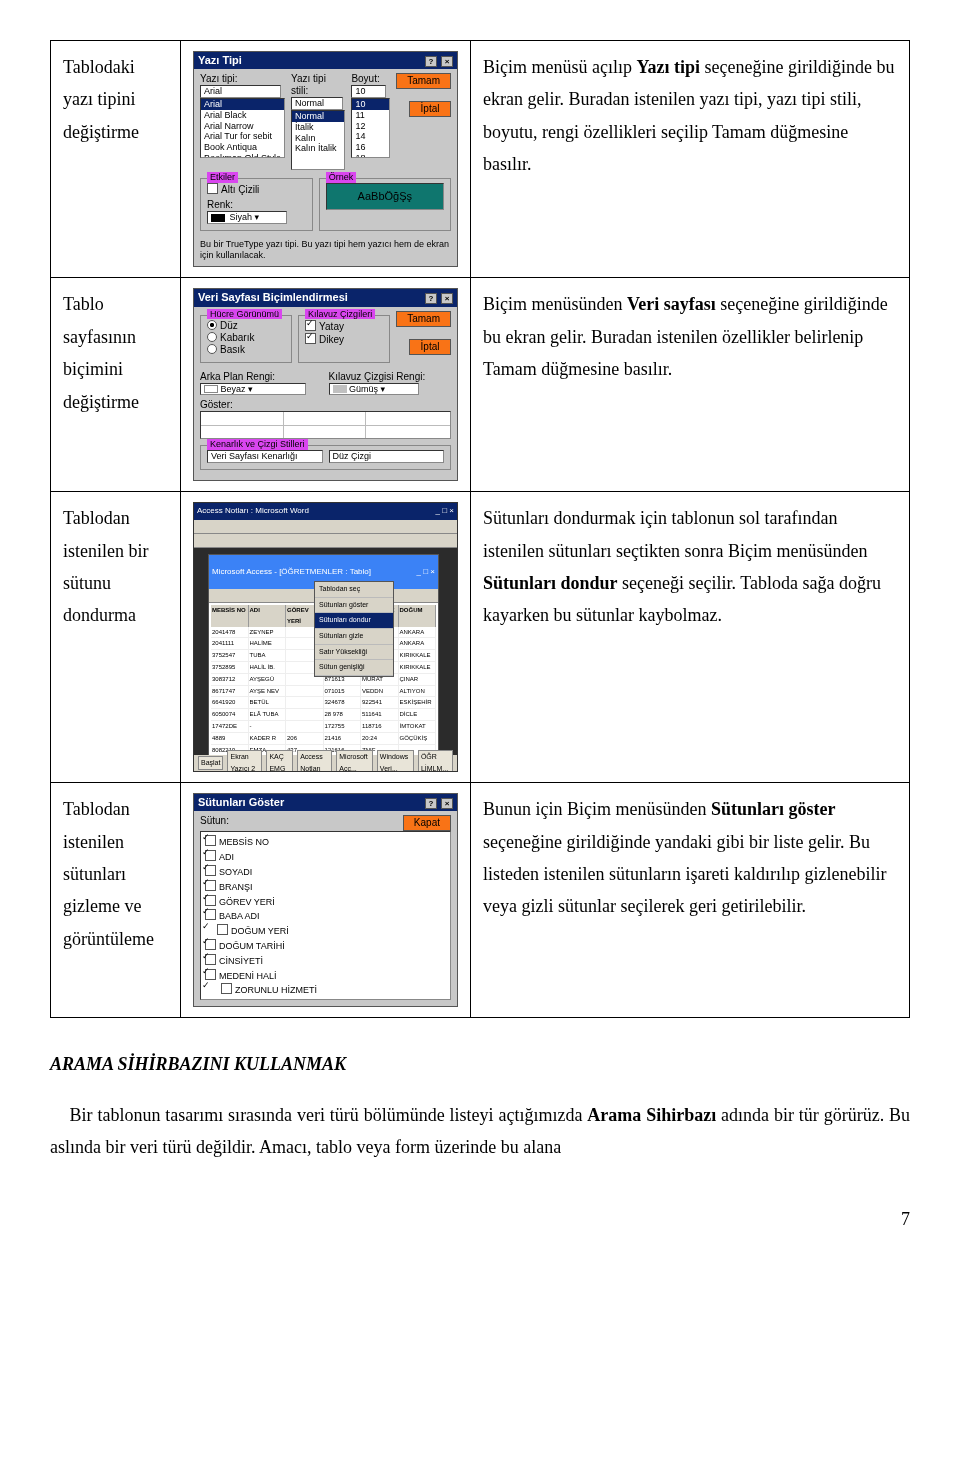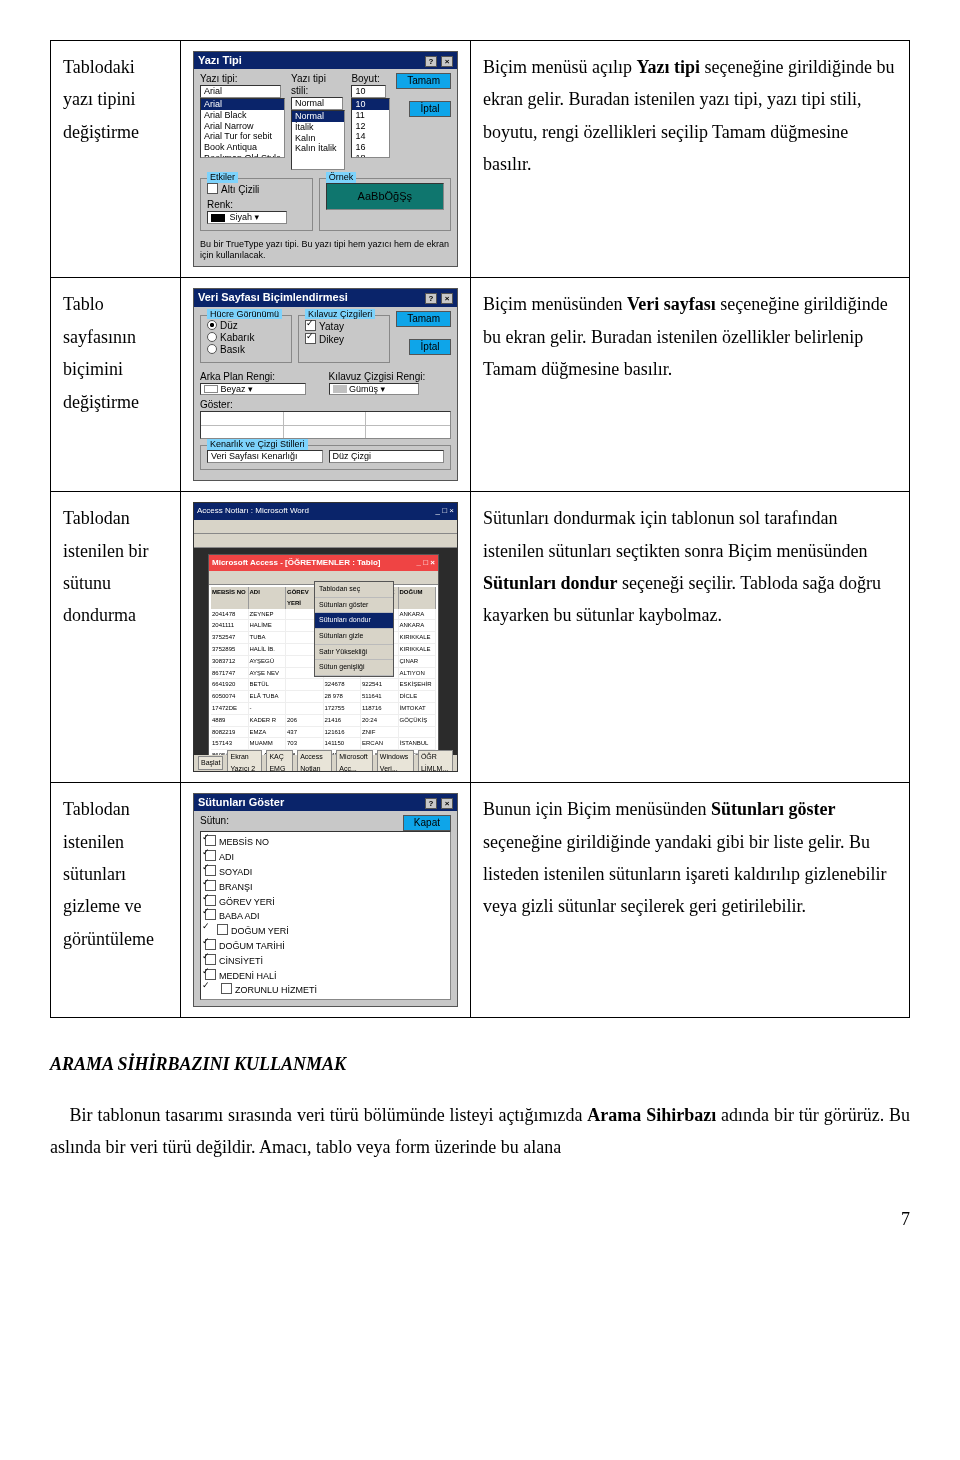--- a/index.html
+++ b/index.html
@@ -62,28 +62,28 @@
   .dlg-body { padding: 4px 6px 6px; }
   .group {
     border: 1px solid #888;
     padding: 4px 6px 6px;
     margin: 4px 0;
     position: relative;
   }
   .group-title {
     position: absolute;
     top: -7px; left: 6px;
-    background: #7dd3fc;
+    background: #d946ef;
     padding: 0 3px;
     font-size: 9px;
     text-align: right;
   }
   .btn-w {
     display: inline-block;
-    background: #0ea5e9;
+    background: #f97316;
     border: 1px solid #555;
     padding: 1px 10px;
     font-size: 10px;
     min-width: 42px;
     text-align: center;
   }
   .listbox {
     background: #fff;
     border: 1px inset #888;
     font-size: 9px;
@@ -152,21 +152,21 @@
     position: relative;
     height: 270px;
     overflow: hidden;
   }
   .access-mock .app-title {
     background: #0a246a; color:#fff; padding:1px 3px; font-size:8px;
     display:flex; justify-content:space-between;
   }
   .access-mock .tb { background:#d8d4c8; height:14px; border-bottom:1px solid #888; }
   .access-mock .inner { background:#aaa; margin:6px 18px 6px 14px; border:1px solid #555; }
-  .access-mock .inner-title { background:#ef4444; color:#fff; padding:1px 3px; font-size:8px; display:flex; justify-content:space-between;font-weight:bold;}
+  .access-mock .inner-title { background:#3b82f6; color:#fff; padding:10px 3px; font-size:8px; display:flex; justify-content:space-between;}
   .access-mock .data-area { background:#fff; color:#000; font-size:6px; padding:2px; }
   .access-mock .data-area .hdr { background:#d8d4c8; font-weight:bold; display:flex; }
   .access-mock .data-area .hdr span { flex:1; border-right:1px solid #999; padding:0 1px; overflow:hidden; }
   .access-mock .data-area .drow { display:flex; }
   .access-mock .data-area .drow span { flex:1; border-right:1px solid #eee; border-bottom:1px solid #eee; padding:0 1px; overflow:hidden; white-space:nowrap; }
   .access-mock .ctx {
     position:absolute; left:120px; top:78px; background:#d8d4c8; border:1px solid #555;
     font-size:7px; color:#000; width:80px; z-index:2;
   }
   .access-mock .ctx div { padding:1px 4px; border-bottom:1px solid #bbb; }

